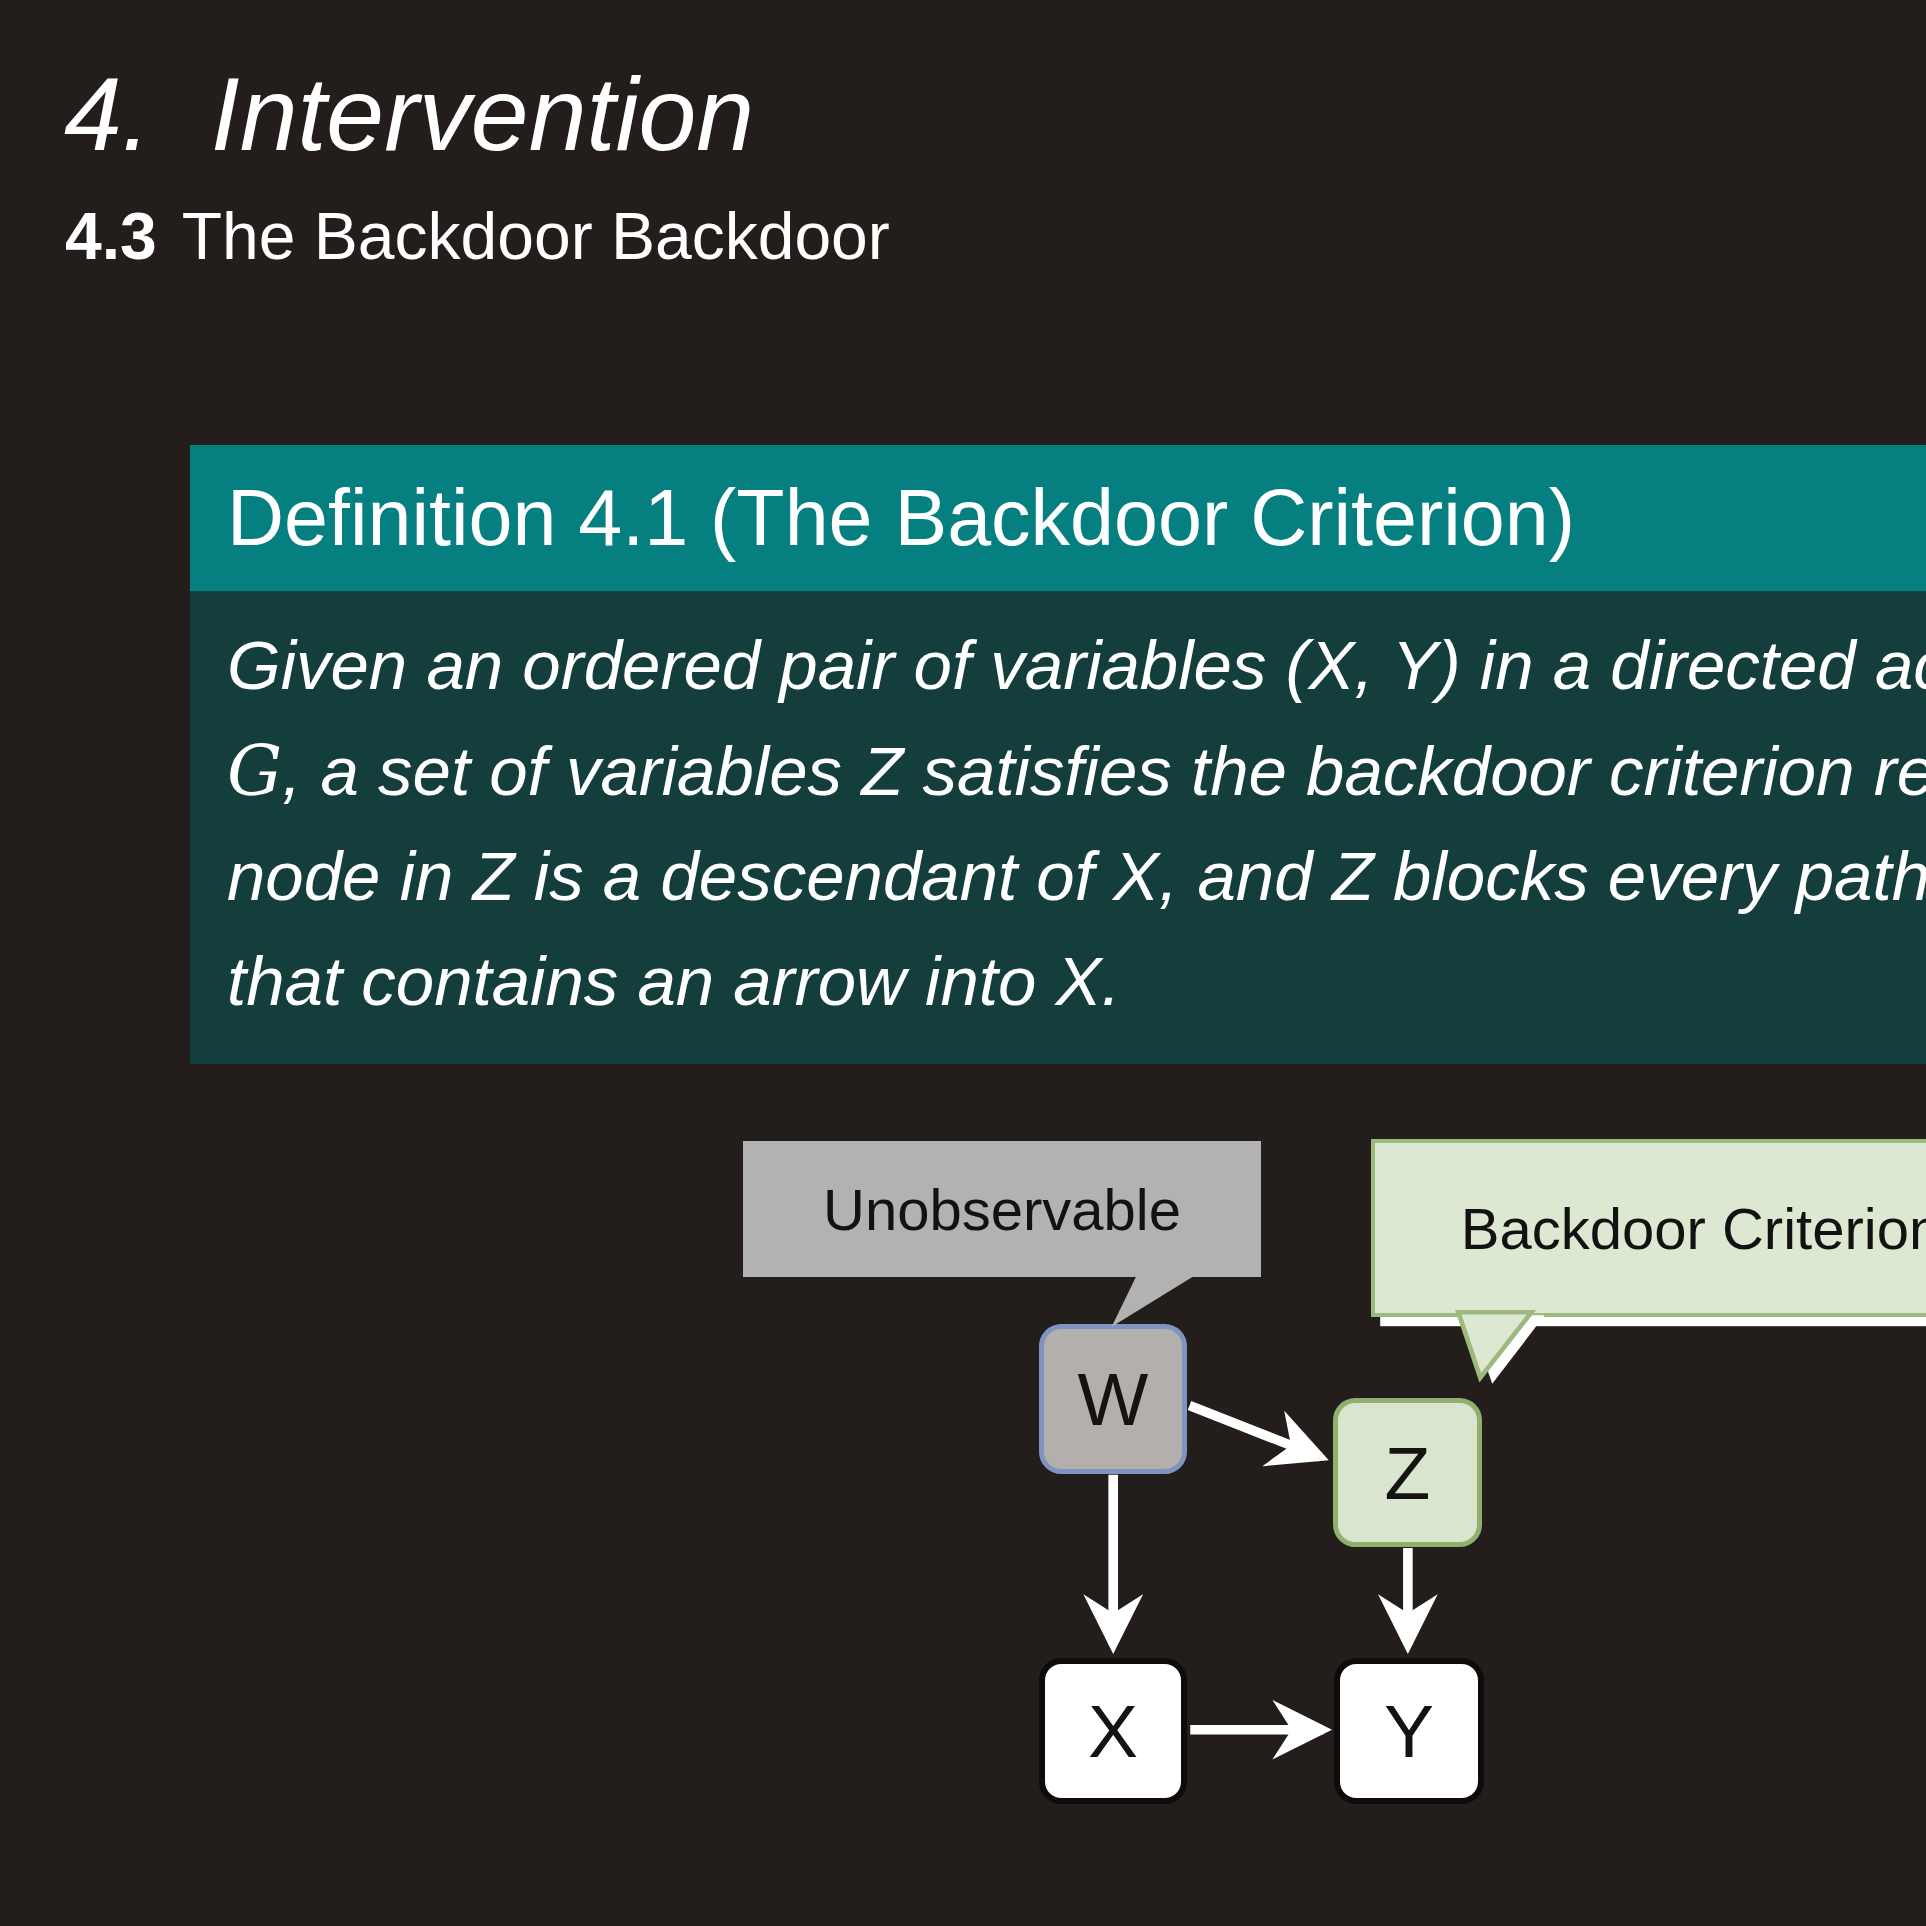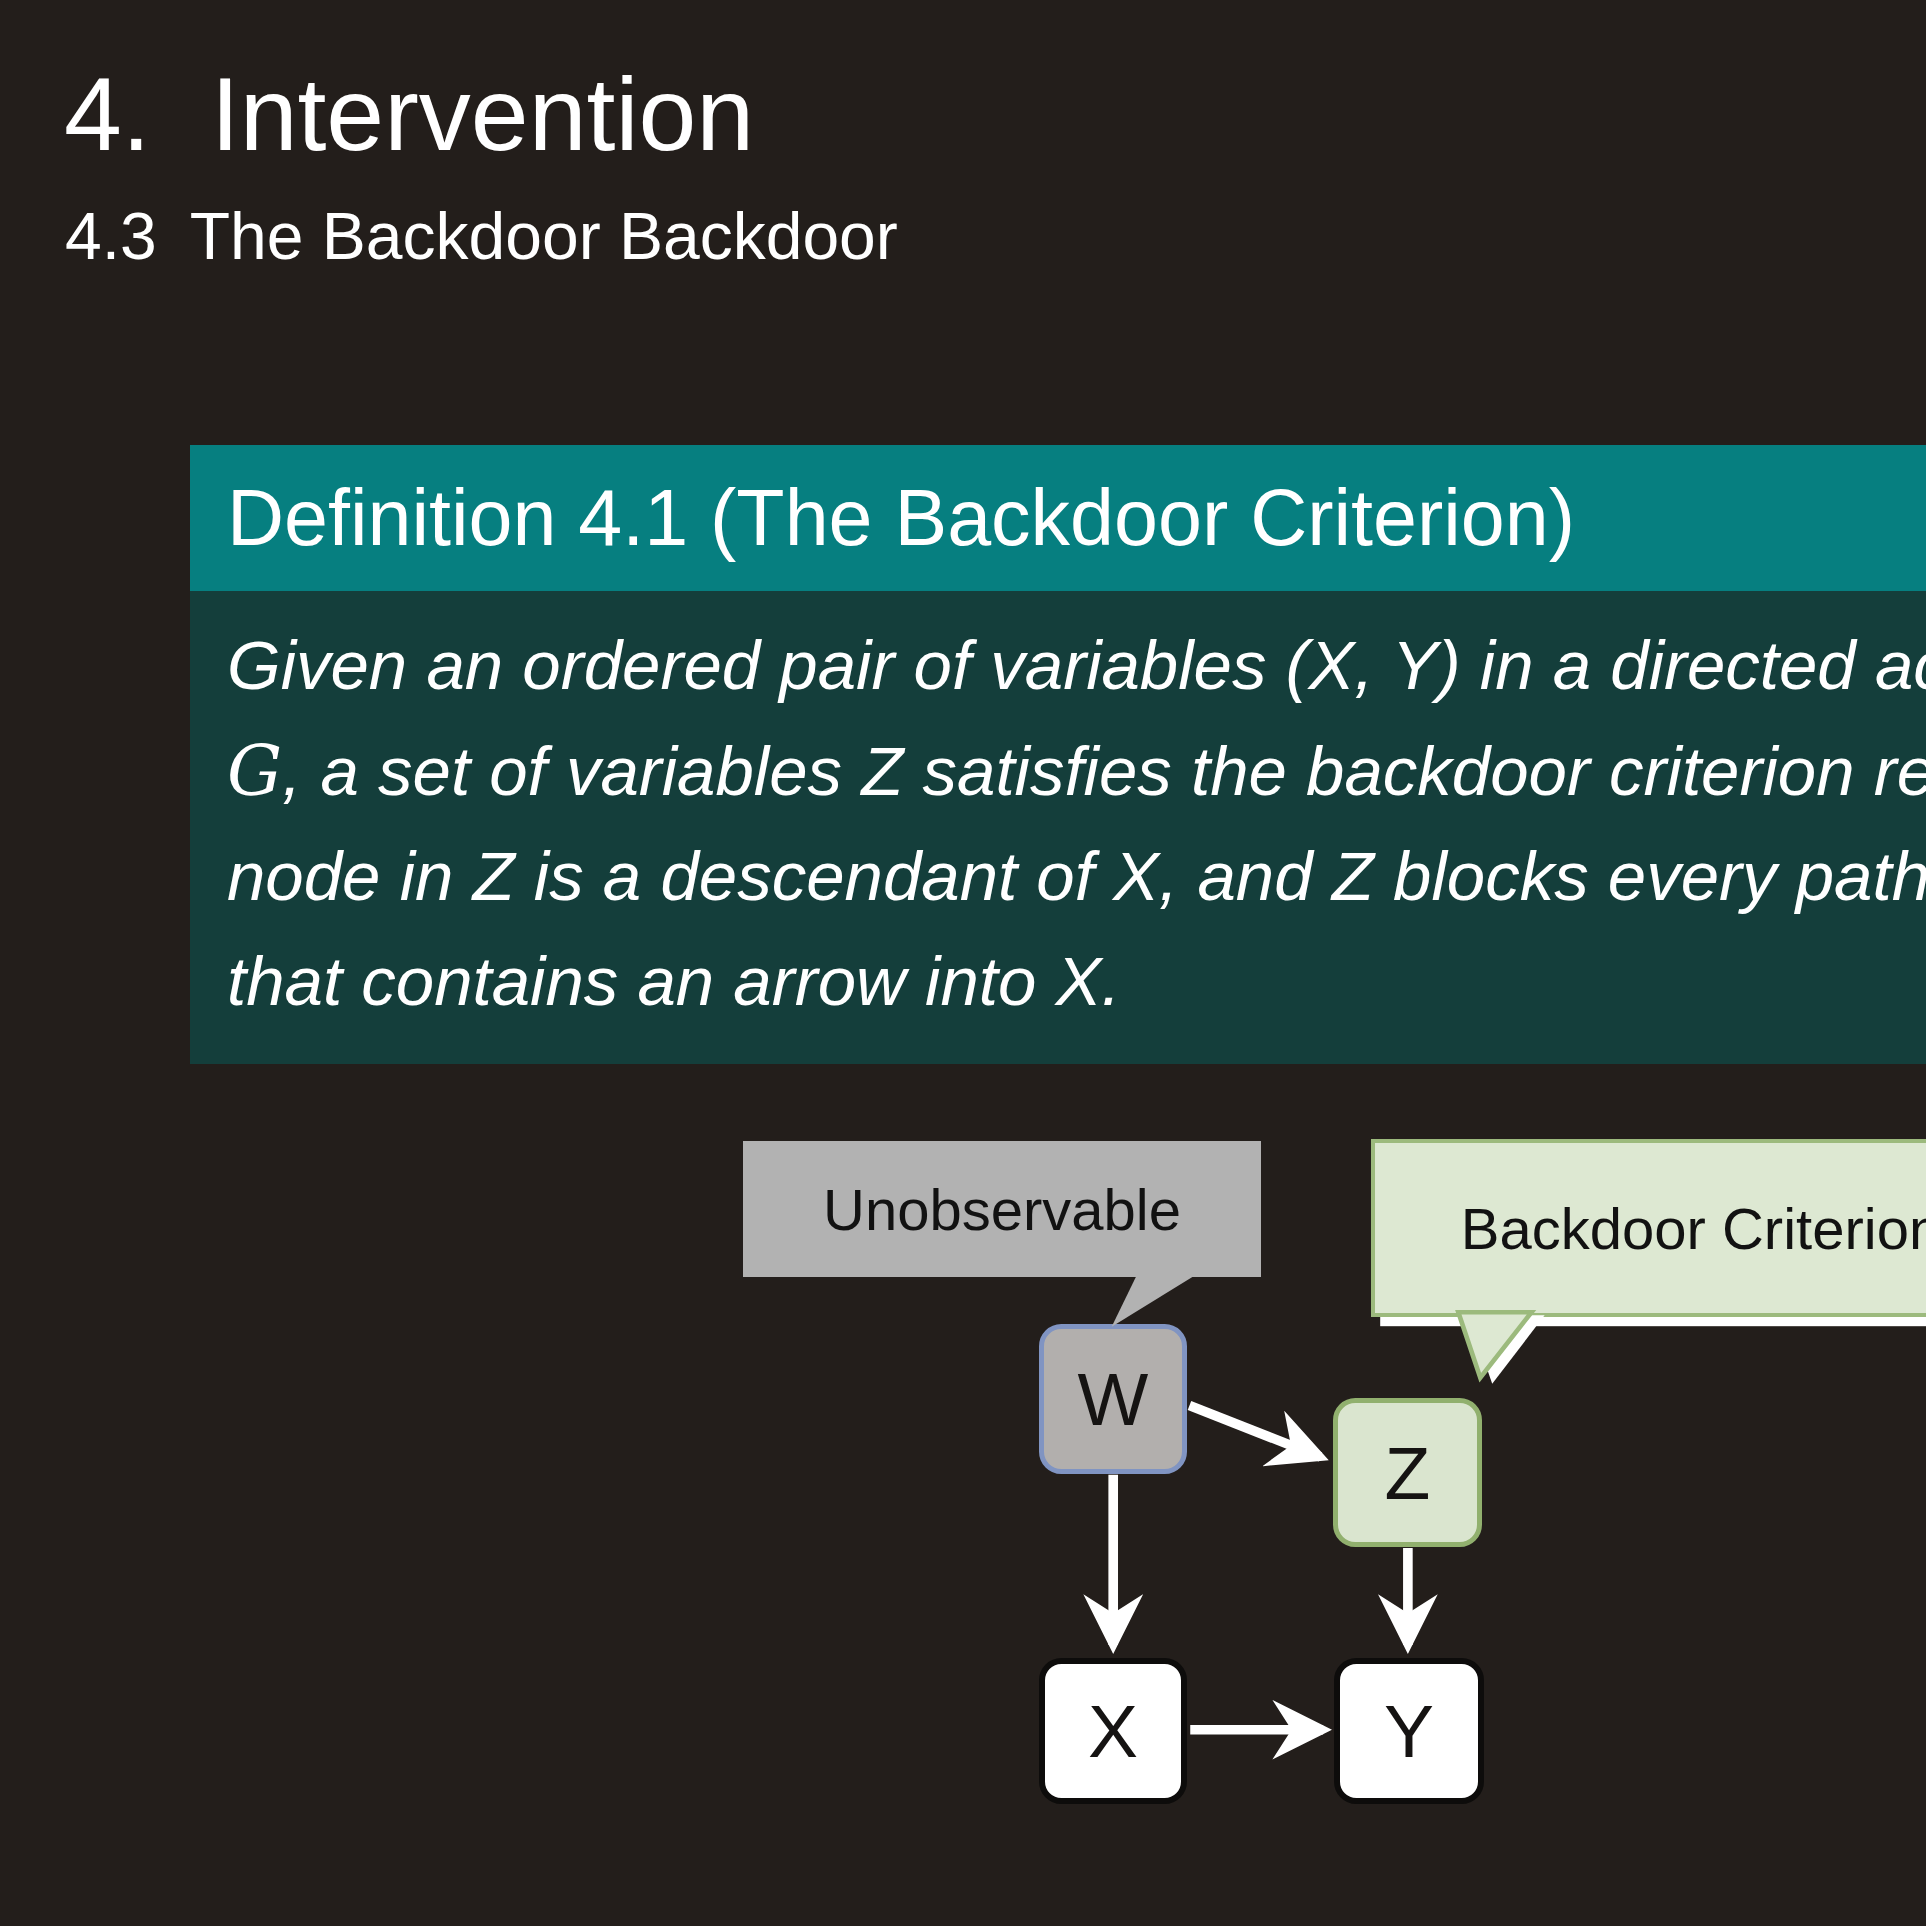--- a/index.html
+++ b/index.html
@@ -4,24 +4,24 @@
 <style>
   html,body{margin:0;padding:0;}
   body{
     width:2778px;height:2084px;
     background:#231e1b;
     font-family:"Liberation Sans", sans-serif;
     position:relative;overflow:hidden;
   }
   .abs{position:absolute;}
   
-  .title-row{left:64px;top:57px;color:#ffffff;font-size:104px;line-height:1.1;white-space:nowrap;}
+  .title-row{left:64px;top:57px;color:#ffffff;font-size:104px;line-height:1.1;white-space:nowrap;font-style:italic;}
   .title-num{display:inline-block;margin-right:60px;}
   .subtitle-row{left:65px;top:200px;color:#ffffff;font-size:66px;line-height:1.1;white-space:nowrap;}
-  .subtitle-num{display:inline-block;margin-right:33px;}
+  .subtitle-num{display:inline-block;margin-right:25px;font-weight:bold;}
   
   .defbox{left:190px;top:445px;width:2403px;}
   .defhead{
     background:#067f80;color:#ffffff;height:146px;
     display:flex;align-items:center;padding:0 37px;
     font-size:79px;box-sizing:border-box;
   }
   .defbody{
     background:#143e3b;color:#ffffff;
     padding:23px 37px 29px 37px;

